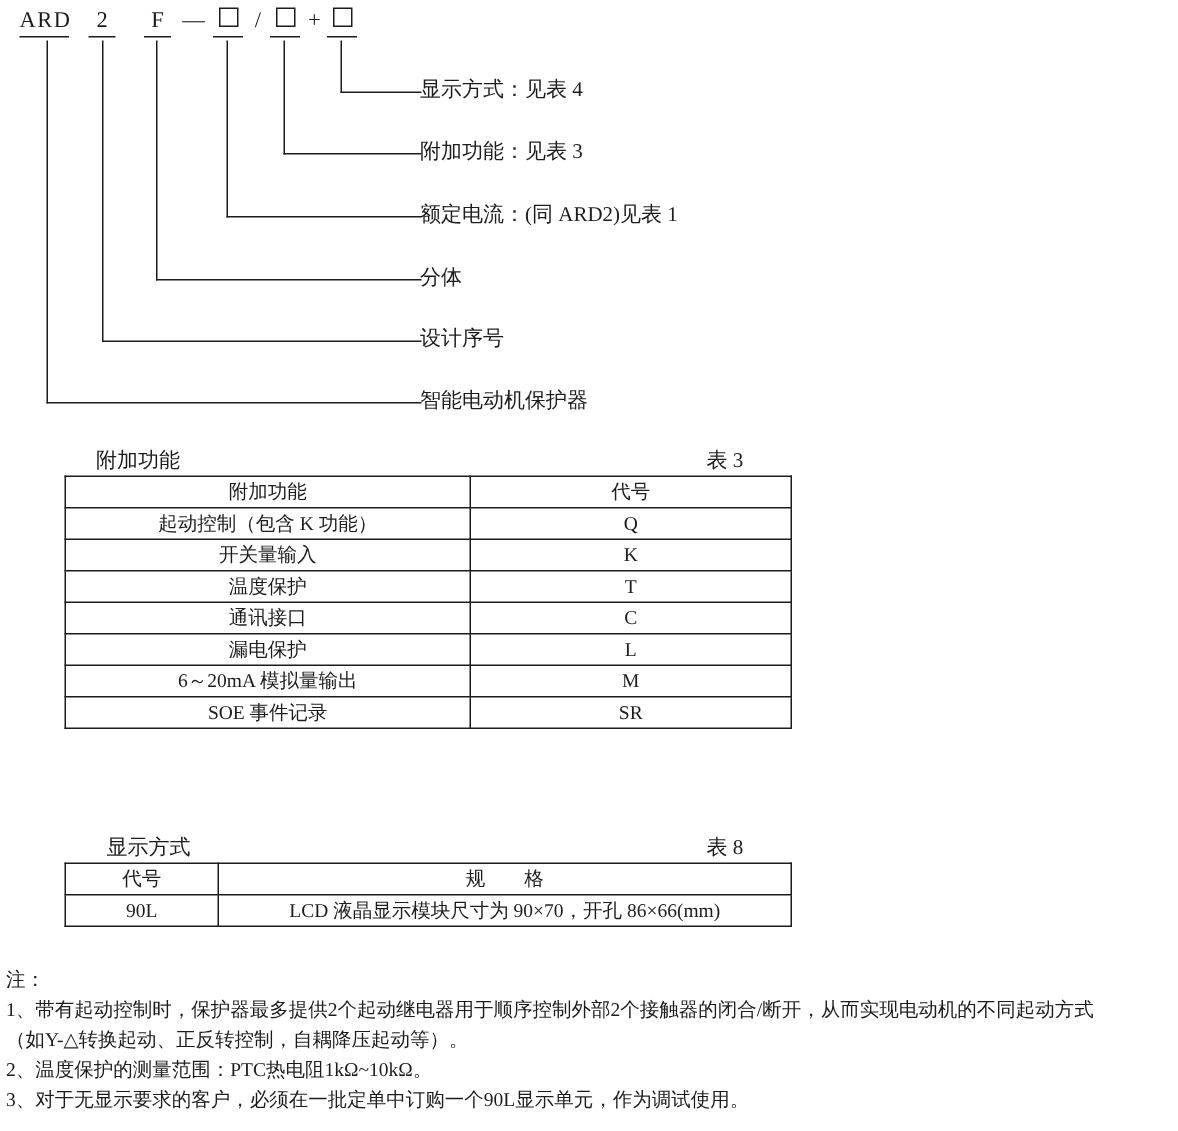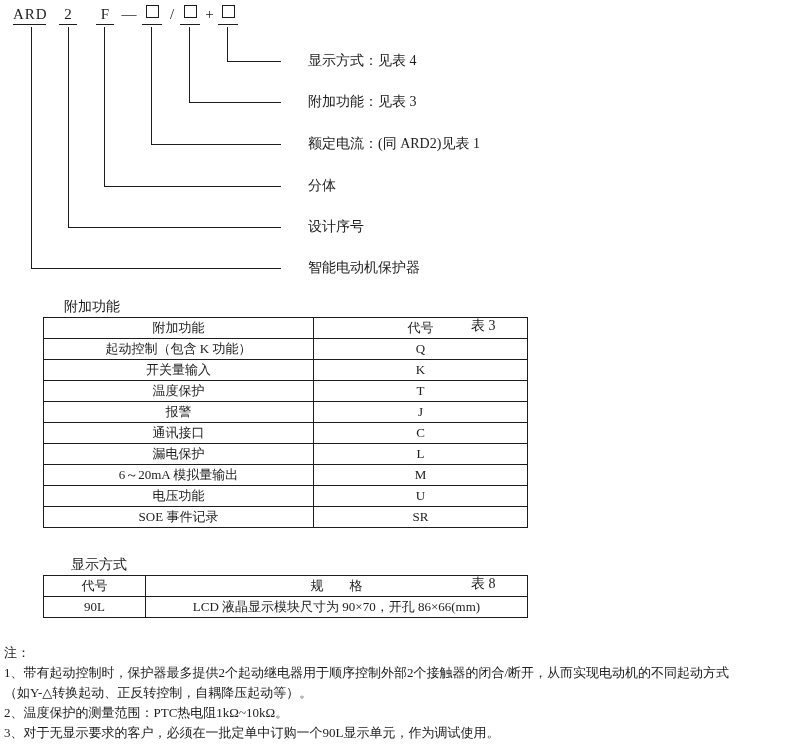--- a/index.html
+++ b/index.html
@@ -17,34 +17,34 @@
   .box{
     display:inline-block;width:11px;height:11px;border:1px solid #1c1c1c;
     vertical-align:2px;background:#fff;
   }
   
   .conn{
     position:absolute;top:27px;
     border-left:1px solid #1c1c1c;border-bottom:1px solid #1c1c1c;
   }
   .code-label{
-    position:absolute;left:308px;height:18px;line-height:18px;
+    position:absolute;left:280px;height:18px;line-height:18px;
     font-size:14px;white-space:nowrap;
   }
   
   .tbl{
     position:absolute;border-collapse:collapse;table-layout:fixed;
     font-size:13px;
   }
   .tbl td{
     border:1px solid #1c1c1c;text-align:center;height:20px;line-height:20px;
     padding:0;overflow:hidden;white-space:nowrap;
   }
   .tbl-title{position:absolute;font-size:14px;white-space:nowrap;}
-  .tbl-tag{position:absolute;font-size:14px;white-space:nowrap;margin-top:19px;}
+  .tbl-tag{position:absolute;font-size:14px;white-space:nowrap;}
   
   .notes{
     position:absolute;left:4px;top:643px;font-size:13px;line-height:20px;
     white-space:nowrap;
   }
   .note-line{height:20px;}
 </style>
 </head>
 <body>
 
@@ -94,38 +94,30 @@
     </tr>
     <tr>
       <td>开关量输入</td>
       <td>K</td>
     </tr>
     <tr>
       <td>温度保护</td>
       <td>T</td>
     </tr>
     <tr>
-      <td>报警</td>
-      <td>J</td>
-    </tr>
-    <tr>
       <td>通讯接口</td>
       <td>C</td>
     </tr>
     <tr>
       <td>漏电保护</td>
       <td>L</td>
     </tr>
     <tr>
       <td>6～20mA 模拟量输出</td>
       <td>M</td>
-    </tr>
-    <tr>
-      <td>电压功能</td>
-      <td>U</td>
     </tr>
     <tr>
       <td>SOE 事件记录</td>
       <td>SR</td>
     </tr>
   </tbody>
     </table>
 
   <div class="tbl-title" style="left:71px;top:556px;">显示方式</div>
   <div class="tbl-tag" style="left:471px;top:556px;">表 8</div>

